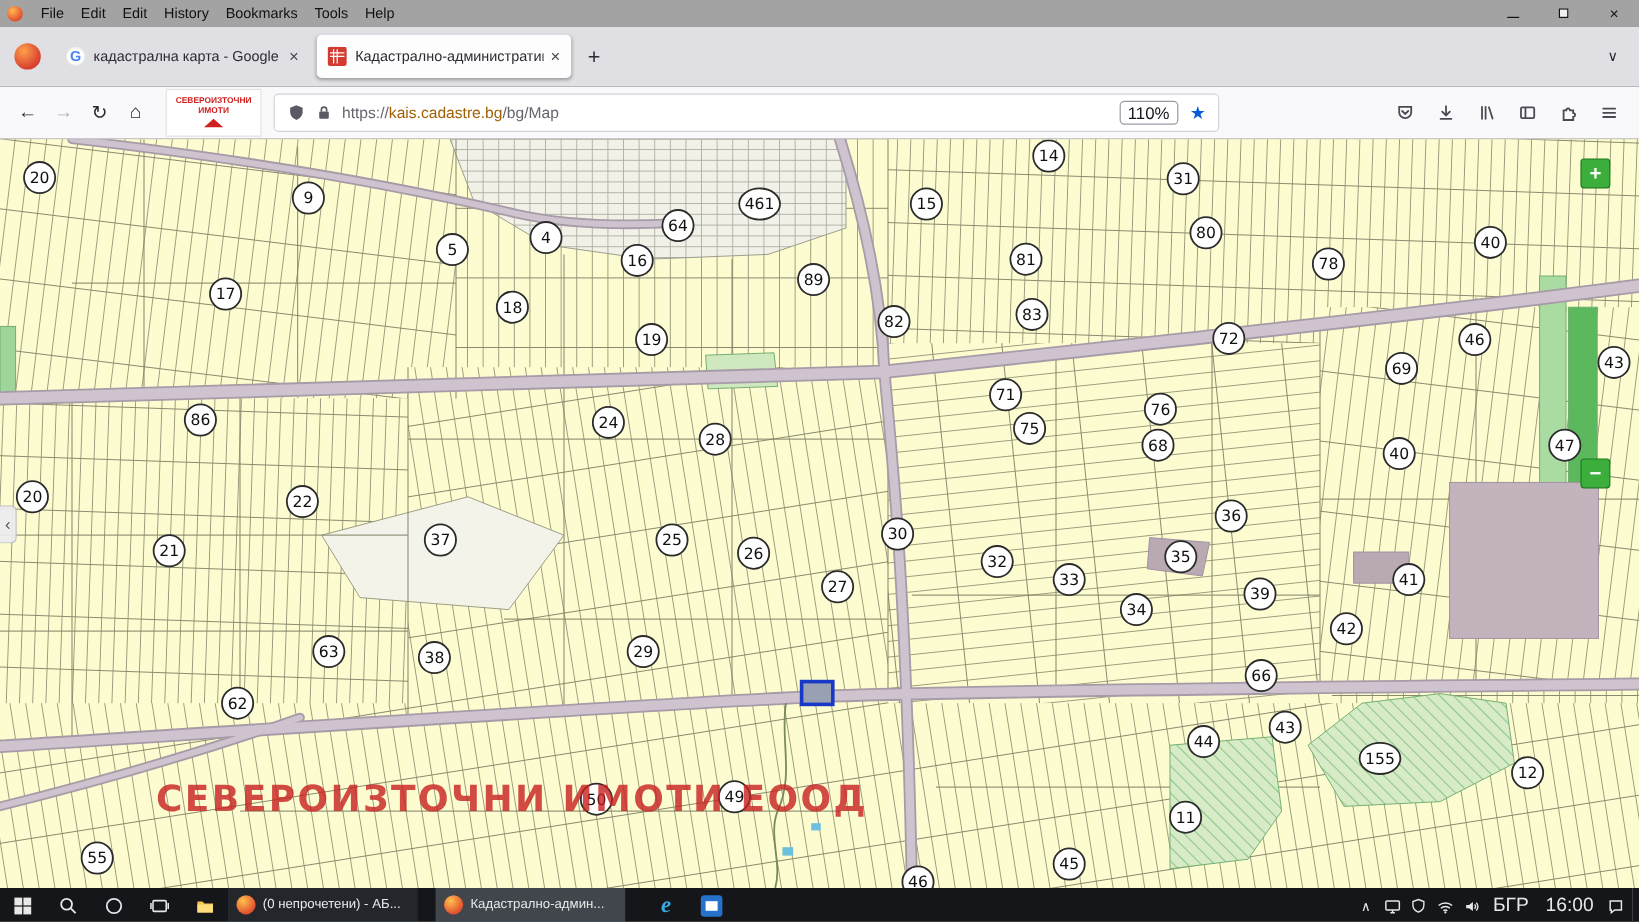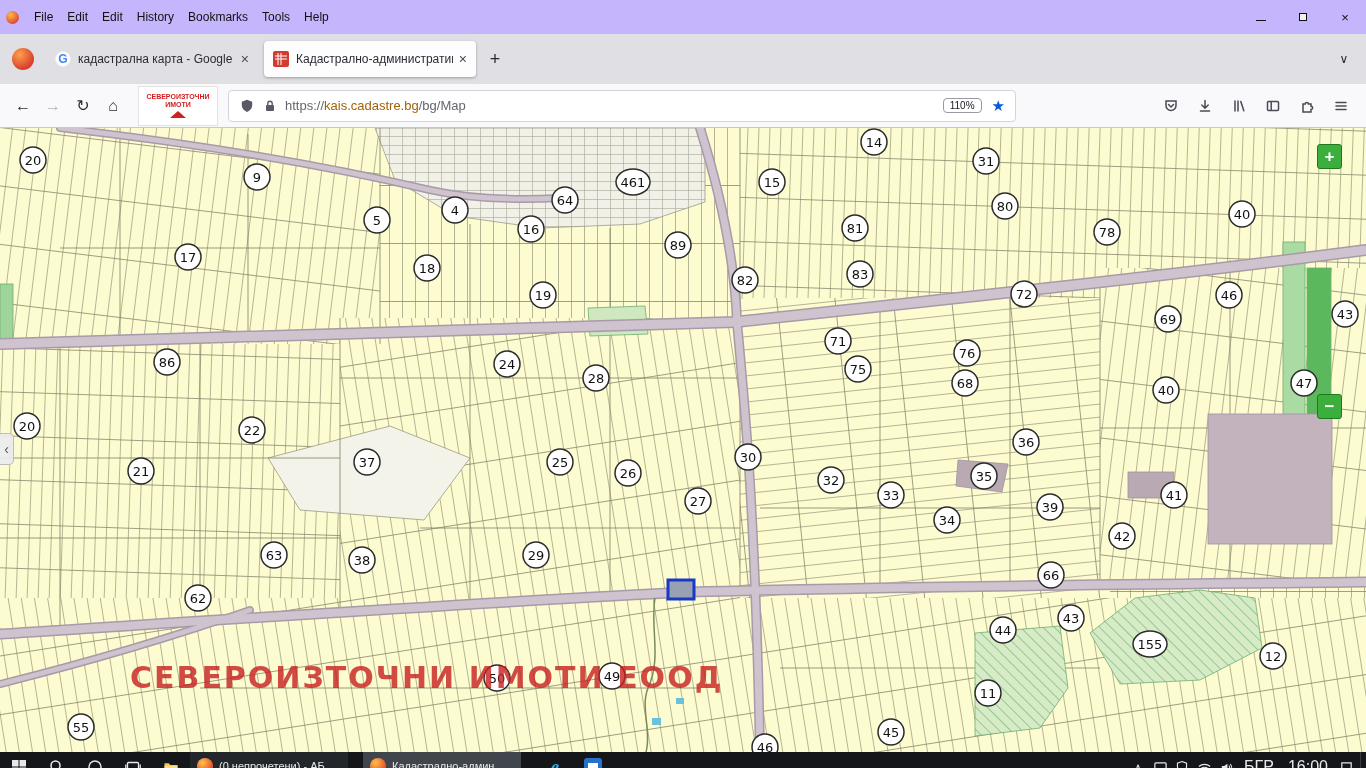--- a/index.html
+++ b/index.html
@@ -1,18 +1,18 @@
 <!DOCTYPE html>
 <html><head>
 <meta charset="utf-8">
 <style>
   *{box-sizing:border-box;margin:0;padding:0}
   body{width:1366px;height:768px;overflow:hidden;font-family:"Liberation Sans",sans-serif;background:#000}
   
-  #menubar{height:34px;background:#c4b5fd;display:flex;align-items:center;padding-left:6px;font-size:12px;color:#111}
+  #menubar{height:22px;background:#a3a3a3;display:flex;align-items:center;padding-left:6px;font-size:12px;color:#111}
   .app-dot{width:13px;height:13px;border-radius:50%;background:radial-gradient(circle at 35% 30%,#ffb84d,#e0482e 75%);margin-right:8px;flex:none}
   .menu-item{padding:2px 7px;cursor:default}
   #win-controls{margin-left:auto;display:flex;height:20px}
   .win-btn{width:42px;display:flex;align-items:center;justify-content:center;font-size:13px;color:#111}
   .glyph-min{width:10px;border-top:1px solid #111;display:block;margin-top:6px}
   .glyph-max{position:relative;width:8px;height:8px;border:1px solid #111;background:#f0f0f0}
   .glyph-max::before{content:"";position:absolute;top:-4px;left:2px;width:8px;height:8px;border:1px solid #111;z-index:-1}
   
   #tabbar{height:50px;background:#dfdfe4;display:flex;align-items:center;padding:0 8px}
   .ffview{width:22px;height:22px;border-radius:50%;background:radial-gradient(circle at 35% 30%,#ff9f4d,#d8402c 70%);margin:0 12px 0 4px;flex:none}
@@ -28,21 +28,21 @@
   #navbar{height:44px;background:#f9f9fb;border-bottom:1px solid #c8c8cc;display:flex;align-items:center;padding:0 8px}
   .nav-btn{width:30px;height:30px;border-radius:4px;display:flex;align-items:center;justify-content:center;font-size:16px;color:#2b2b33;flex:none}
   .nav-btn.disabled{color:#b3b3bc}
   .logo-box{width:80px;height:40px;background:#fff;border:1px solid #e2e2e2;margin:0 10px;display:flex;flex-direction:column;align-items:center;justify-content:center;overflow:hidden;flex:none}
   .logo-text{font-size:7px;font-weight:bold;color:#d02020;text-align:center;line-height:1.15;width:76px}
   .logo-house{width:0;height:0;border-left:8px solid transparent;border-right:8px solid transparent;border-bottom:7px solid #d02020;margin-top:2px;position:relative}
   #urlbar{width:788px;height:32px;background:#fff;border:1px solid #d4d4da;border-radius:4px;display:flex;align-items:center;padding:0 10px;flex:none}
   .url-ico{margin-right:8px;display:flex;flex:none}
   .url-text{font-size:13px;color:#65656f;white-space:nowrap}
   .url-host{color:#a16207}
-  .zoom-pill{margin-left:auto;font-size:10px;border:1px solid #9a9aa5;border-radius:4px;padding:1px 6px;color:#17171d;flex:none}
+  .zoom-pill{margin-left:auto;font-size:14px;border:1px solid #9a9aa5;border-radius:4px;padding:1px 6px;color:#17171d;flex:none}
   .star{font-size:15px;color:#0a5cd6;margin-left:10px;flex:none}
   #nav-right{margin-left:auto;display:flex}
   .nav-icon{width:34px;height:30px;display:flex;align-items:center;justify-content:center}
   .nav-icon svg{stroke:#4a4a55}
   
   #map-area{position:relative;width:1366px;height:624px;background:#fcfcd0}
   #map-svg{display:block}
   #map-svg text{font-family:"DejaVu Sans",sans-serif}
   #markers ellipse{fill:#ffffff;stroke:#2b2b2b;stroke-width:1.5}
   #markers text{font-size:13px;text-anchor:middle;fill:#101010}

